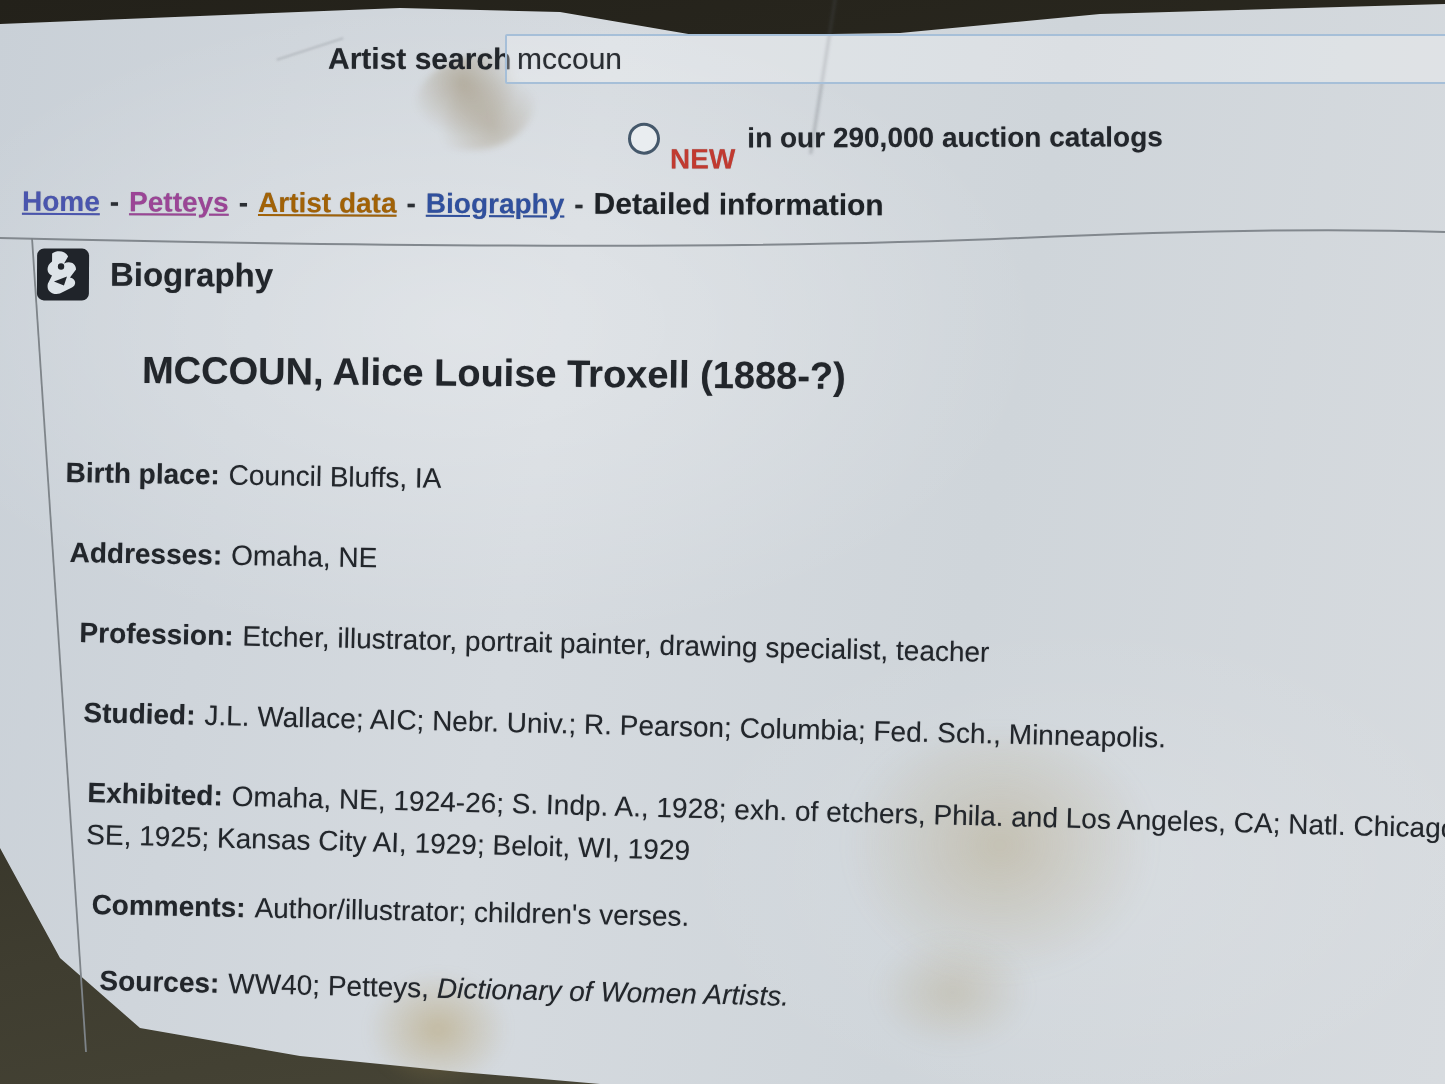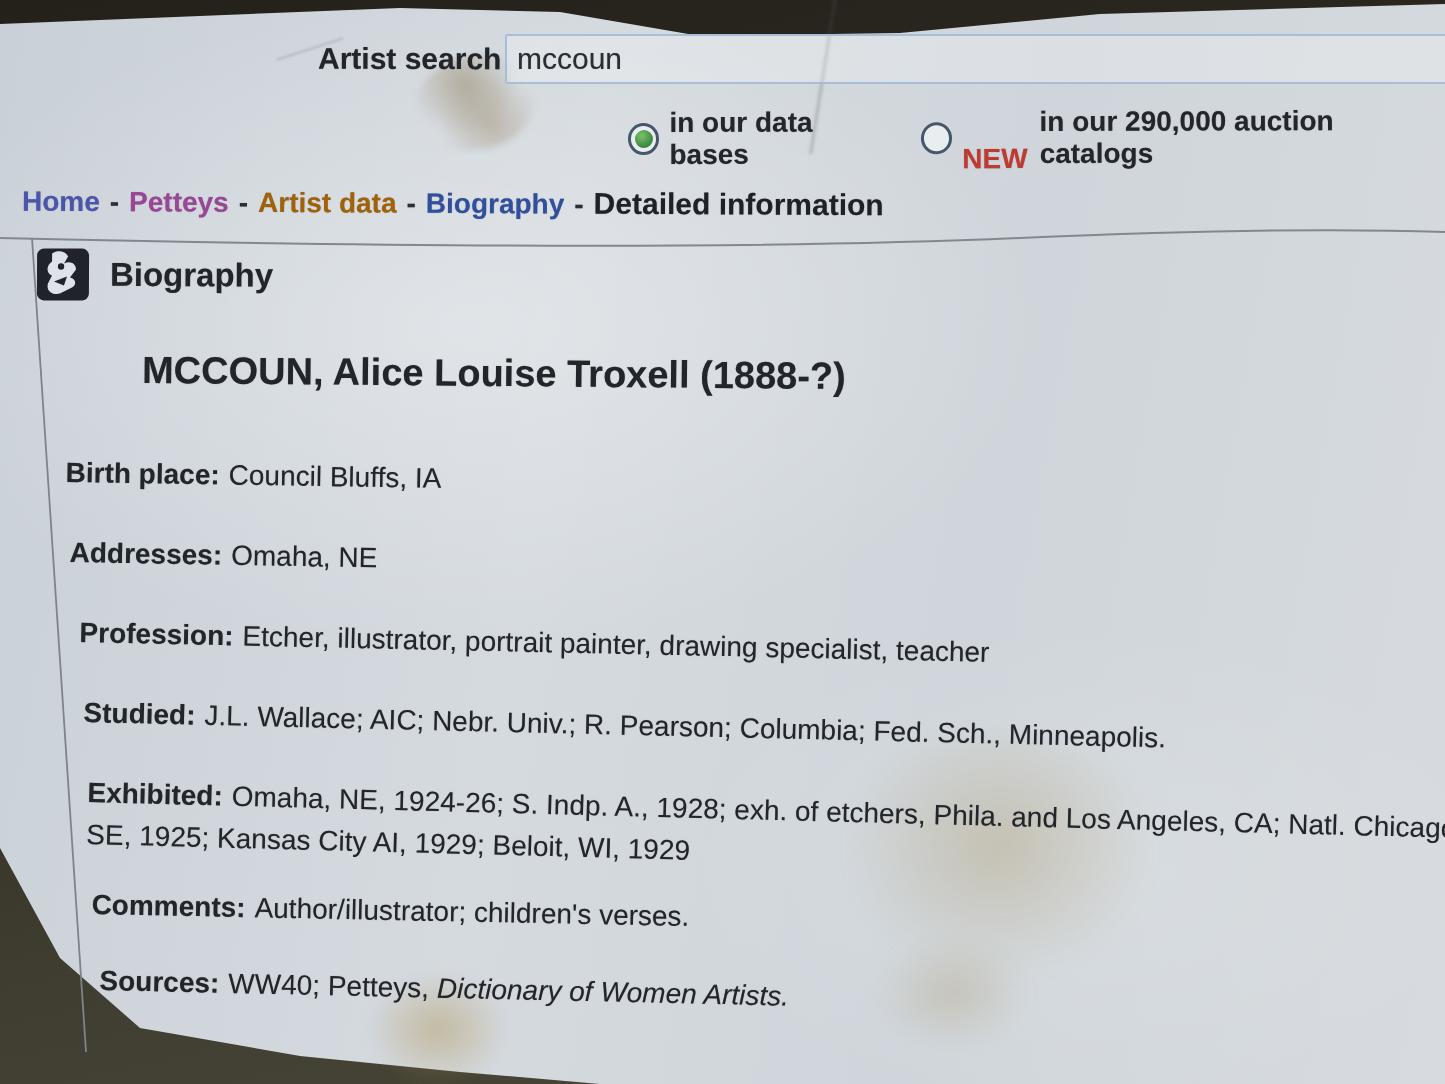--- a/index.html
+++ b/index.html
@@ -37,41 +37,41 @@
   .crease{left:822px;top:-10px;width:3px;height:165px;background:rgba(80,84,88,.28);
     transform:rotate(9deg);filter:blur(1.5px);}
   .crease2{left:275px;top:48px;width:70px;height:2px;background:rgba(90,94,98,.25);
     transform:rotate(-18deg);filter:blur(1px);}
 
   .overlay-lines{position:absolute;inset:0;pointer-events:none;}
 
   .content{position:absolute;inset:0;color:#22262b;text-shadow:0 0 1px rgba(25,28,33,.35);}
 
   
-  .search-label{position:absolute;left:318px;top:42px;font-size:30px;font-weight:bold;transform:rotate(.15deg);}
+  .search-label{position:absolute;left:328px;top:42px;font-size:30px;font-weight:bold;transform:rotate(.15deg);}
   .search-input{
     position:absolute;left:505px;top:34px;width:958px;height:50px;box-sizing:border-box;
     background:rgba(255,255,255,0.25);border:2px solid #a6bfd8;border-radius:2px;
     font-family:inherit;font-size:30px;color:#2a2e33;padding:0 10px;outline:none;
     text-shadow:0 0 1px rgba(25,28,33,.35);
   }
 
   
   .radio-row{position:absolute;left:628px;top:100px;display:flex;align-items:center;gap:26px;transform:rotate(-.15deg);}
   .radio-option{display:flex;align-items:center;gap:10px;cursor:pointer;}
   .radio-circle{width:32px;height:32px;border:3px solid #45586b;border-radius:50%;
     background:#e9edf0;display:flex;align-items:center;justify-content:center;box-sizing:border-box;}
   .radio-dot{width:18px;height:18px;border-radius:50%;
     background:radial-gradient(circle at 38% 32%, #7cc26a, #3e8e44 62%, #2e6f36);}
   .radio-label{font-size:28px;font-weight:bold;color:#23272c;}
   .radio-new{font-size:28px;font-weight:bold;color:#c13a30;margin-right:2px;margin-top:43px;}
 
   
   .breadcrumb{position:absolute;left:22px;top:186px;font-size:28px;font-weight:bold;transform:rotate(.3deg);white-space:nowrap;}
-  .breadcrumb a{cursor:pointer;}
+  .breadcrumb a{text-decoration:underline;cursor:pointer;}
   .crumb-sep{color:#2b2f34;margin:0 10px;}
   .crumb-home{color:#4a55ae;}
   .crumb-search{color:#9b4596;}
   .crumb-artist{color:#a16207;}
   .crumb-bio{color:#30509e;}
   .crumb-current{color:#1e2226;font-size:30px;}
 
   
   .bio-heading{position:absolute;left:36px;top:248px;display:flex;align-items:center;gap:20px;transform:rotate(.3deg);}
   .bio-heading .icon{width:54px;height:54px;flex:0 0 auto;}
@@ -107,26 +107,20 @@
     <path d="M0 238 C 350 246, 750 250, 1020 238 C 1200 230, 1330 228, 1445 232" stroke="#82888e" stroke-width="2" fill="none"></path>
     <line x1="32" y1="238" x2="86" y2="1052" stroke="#7e8489" stroke-width="1.8"></line>
   </svg>
 
   <div class="content">
 
     <div class="search-label">Artist search</div>
     <input class="search-input" type="text" value="mccoun" style="">
 
     <div class="radio-row">
-      <label class="radio-option">
-        <span class="radio-circle">
-            <span class="radio-dot"></span>
-          </span>
-        <span class="radio-label">in our data bases</span>
-      </label>
       <label class="radio-option">
         <span class="radio-circle"></span>
         <span class="radio-new">NEW</span>
         <span class="radio-label">in our 290,000 auction catalogs</span>
       </label>
     </div>
 
     <div class="breadcrumb">
       <a class="crumb-home">Home</a><span class="crumb-sep">-</span><a class="crumb-search">Petteys</a><span class="crumb-sep">-</span><a class="crumb-artist">Artist data</a><span class="crumb-sep">-</span><a class="crumb-bio">Biography</a><span class="crumb-sep">-</span><span class="crumb-current">Detailed information</span>
     </div>

